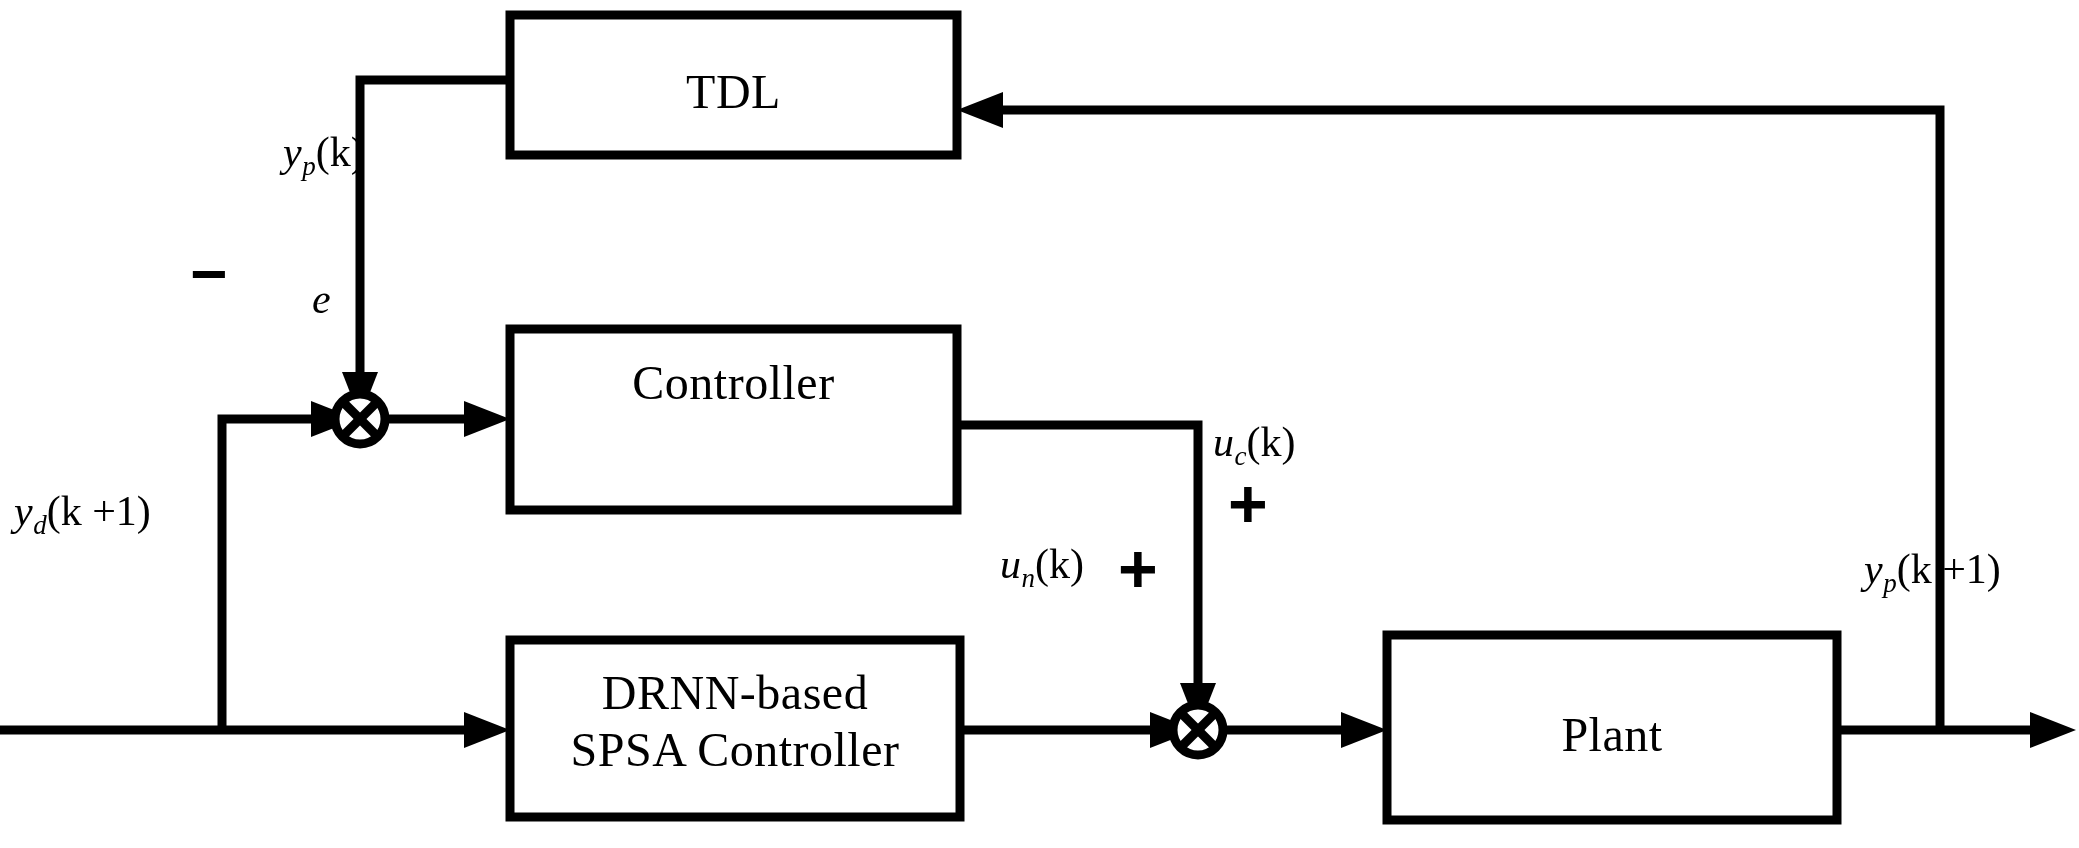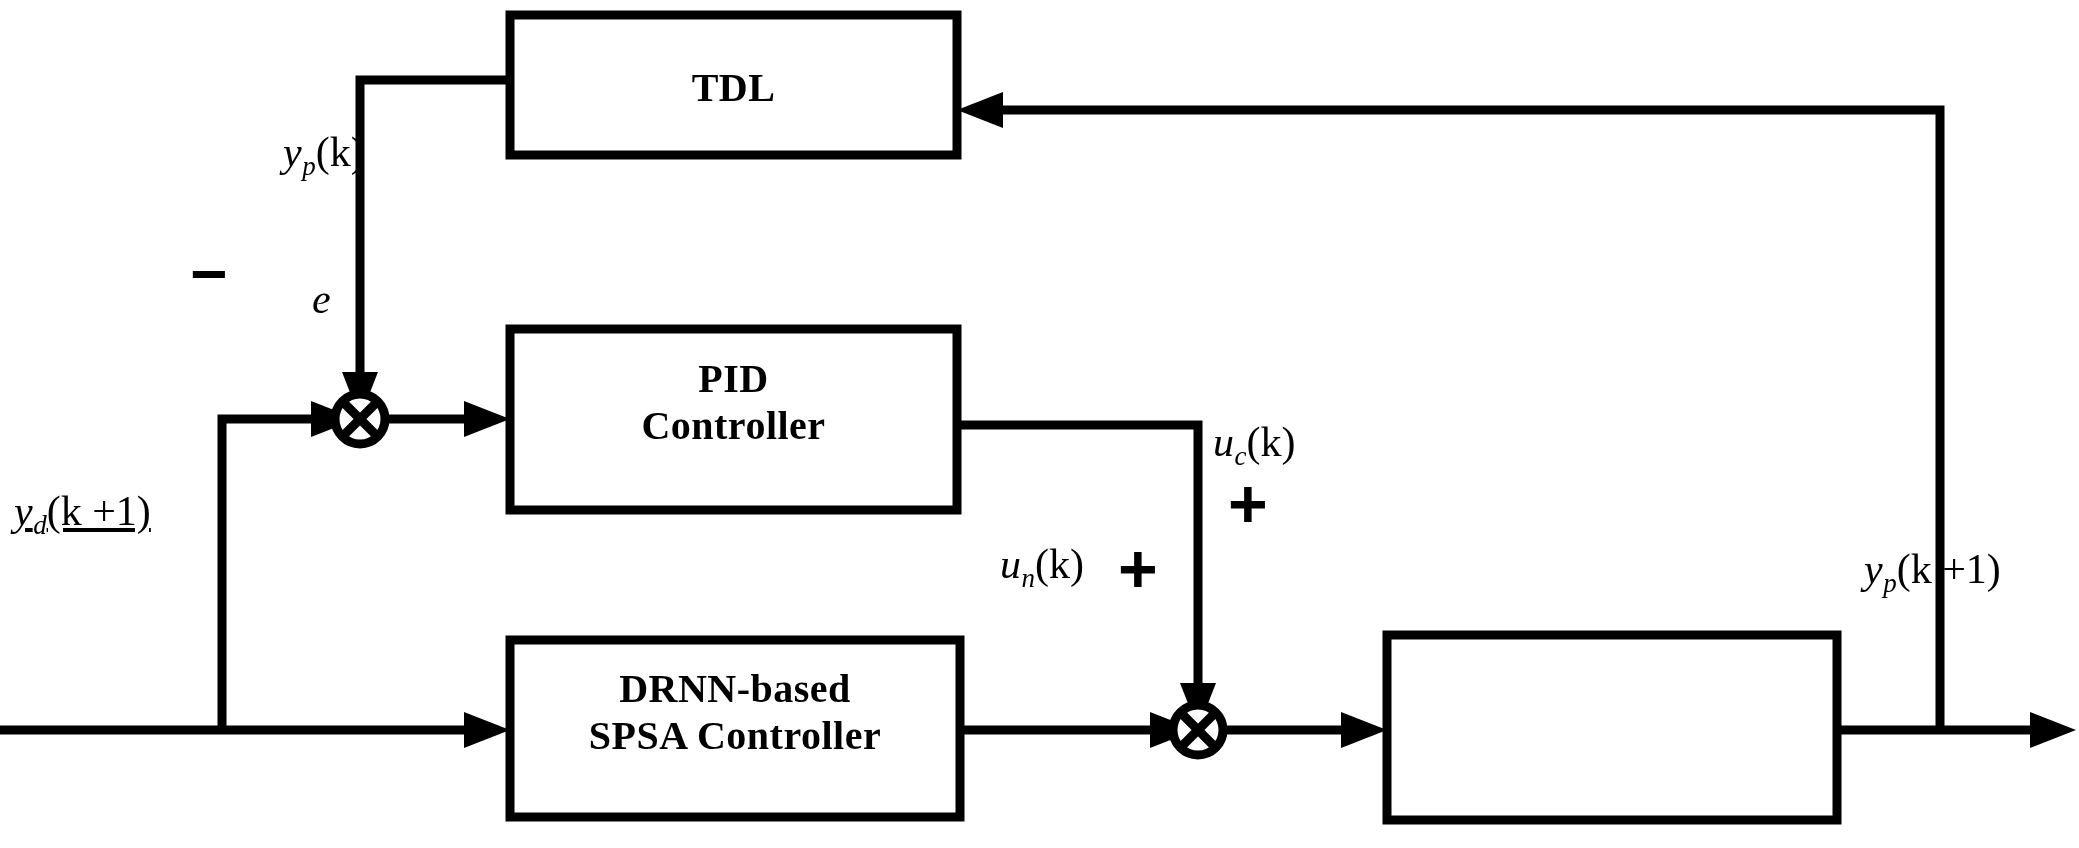--- a/index.html
+++ b/index.html
@@ -49,22 +49,22 @@
   }
   
   .lbl {
     position: absolute;
     white-space: nowrap;
     color: #000000;
     line-height: 1;
   }
   .blk-label {
     font-family: "Liberation Serif", "DejaVu Serif", serif;
-    font-weight: bold;
-    font-size: 40px;
+    font-weight: normal;
+    font-size: 48px;
     text-align: center;
     line-height: 1.18;
     letter-spacing: 0.5px;
   }
   .math {
     font-family: "Liberation Serif", "DejaVu Serif", serif;
     font-style: italic;
     font-size: 42px;
   }
   .math .sub {
@@ -158,39 +158,39 @@
       <circle class="sum-circle" cx="1198" cy="730" r="25"></circle>
       <line class="sum-cross" x1="1181" y1="713" x2="1215" y2="747"></line>
       <line class="sum-cross" x1="1215" y1="713" x2="1181" y2="747"></line>
     </g>
 
   </svg>
 
   <div class="lbl blk-label" style="left:510px; top:64px; width:447px;">TDL</div>
 
   <div class="lbl blk-label" style="left:510px; top:355px; width:447px;">
-    <div>PID</div>
     <div>Controller</div>
   </div>
 
   <div class="lbl blk-label" style="left:500px; top:665px; width:470px;">
     <div>DRNN-based</div>
     <div>SPSA Controller</div>
   </div>
 
+  <div class="lbl blk-label" style="left:1387px; top:707px; width:450px;">Plant</div>
 
   <div class="lbl math" style="left:283px; top:105px;margin-top:26px;">
     <span>y</span><span class="sub">p</span><span class="paren">(k)</span>
   </div>
 
   <div class="lbl math" style="left:312px; top:278px;">
     <span>e</span>
   </div>
 
-  <div class="lbl math" style="left:14px; top:490px;text-decoration:underline;">
+  <div class="lbl math" style="left:14px; top:490px;">
     <span>y</span><span class="sub">d</span><span class="paren">(k +1)</span>
   </div>
 
   <div class="lbl math" style="left:1213px; top:421px;">
     <span>u</span><span class="sub">c</span><span class="paren">(k)</span>
   </div>
 
   <div class="lbl math" style="left:1000px; top:543px;">
     <span>u</span><span class="sub">n</span><span class="paren">(k)</span>
   </div>

